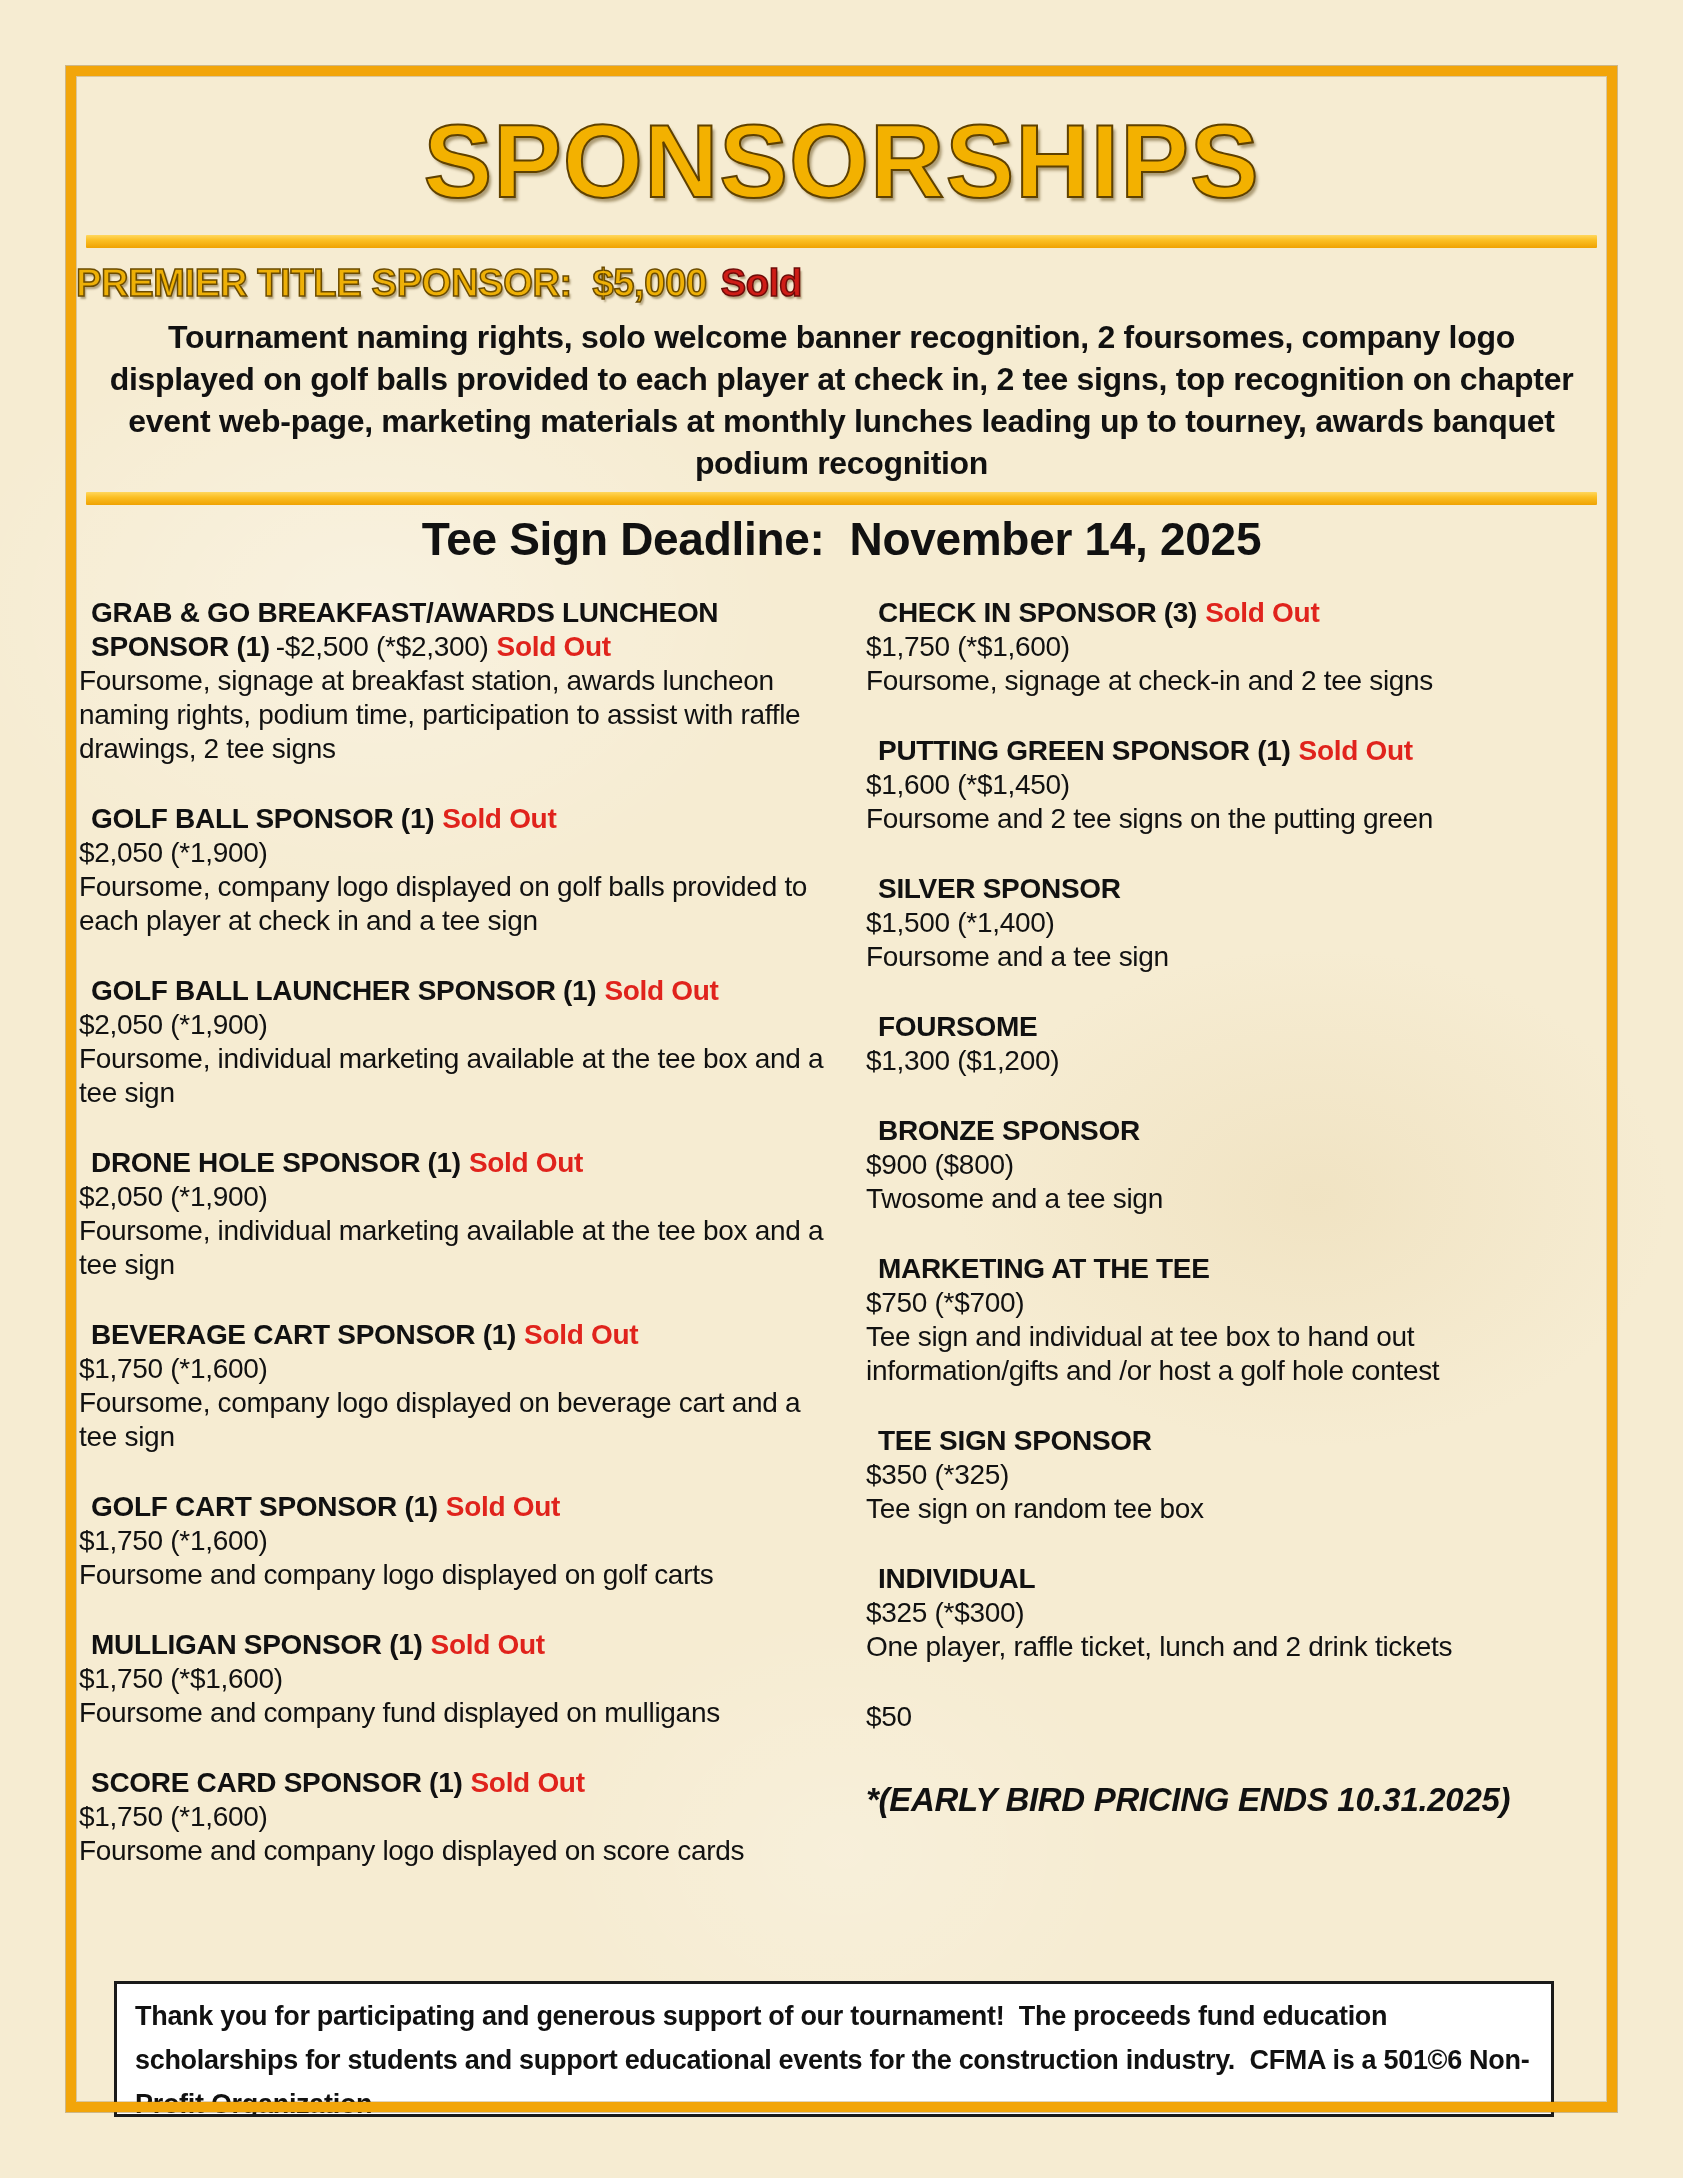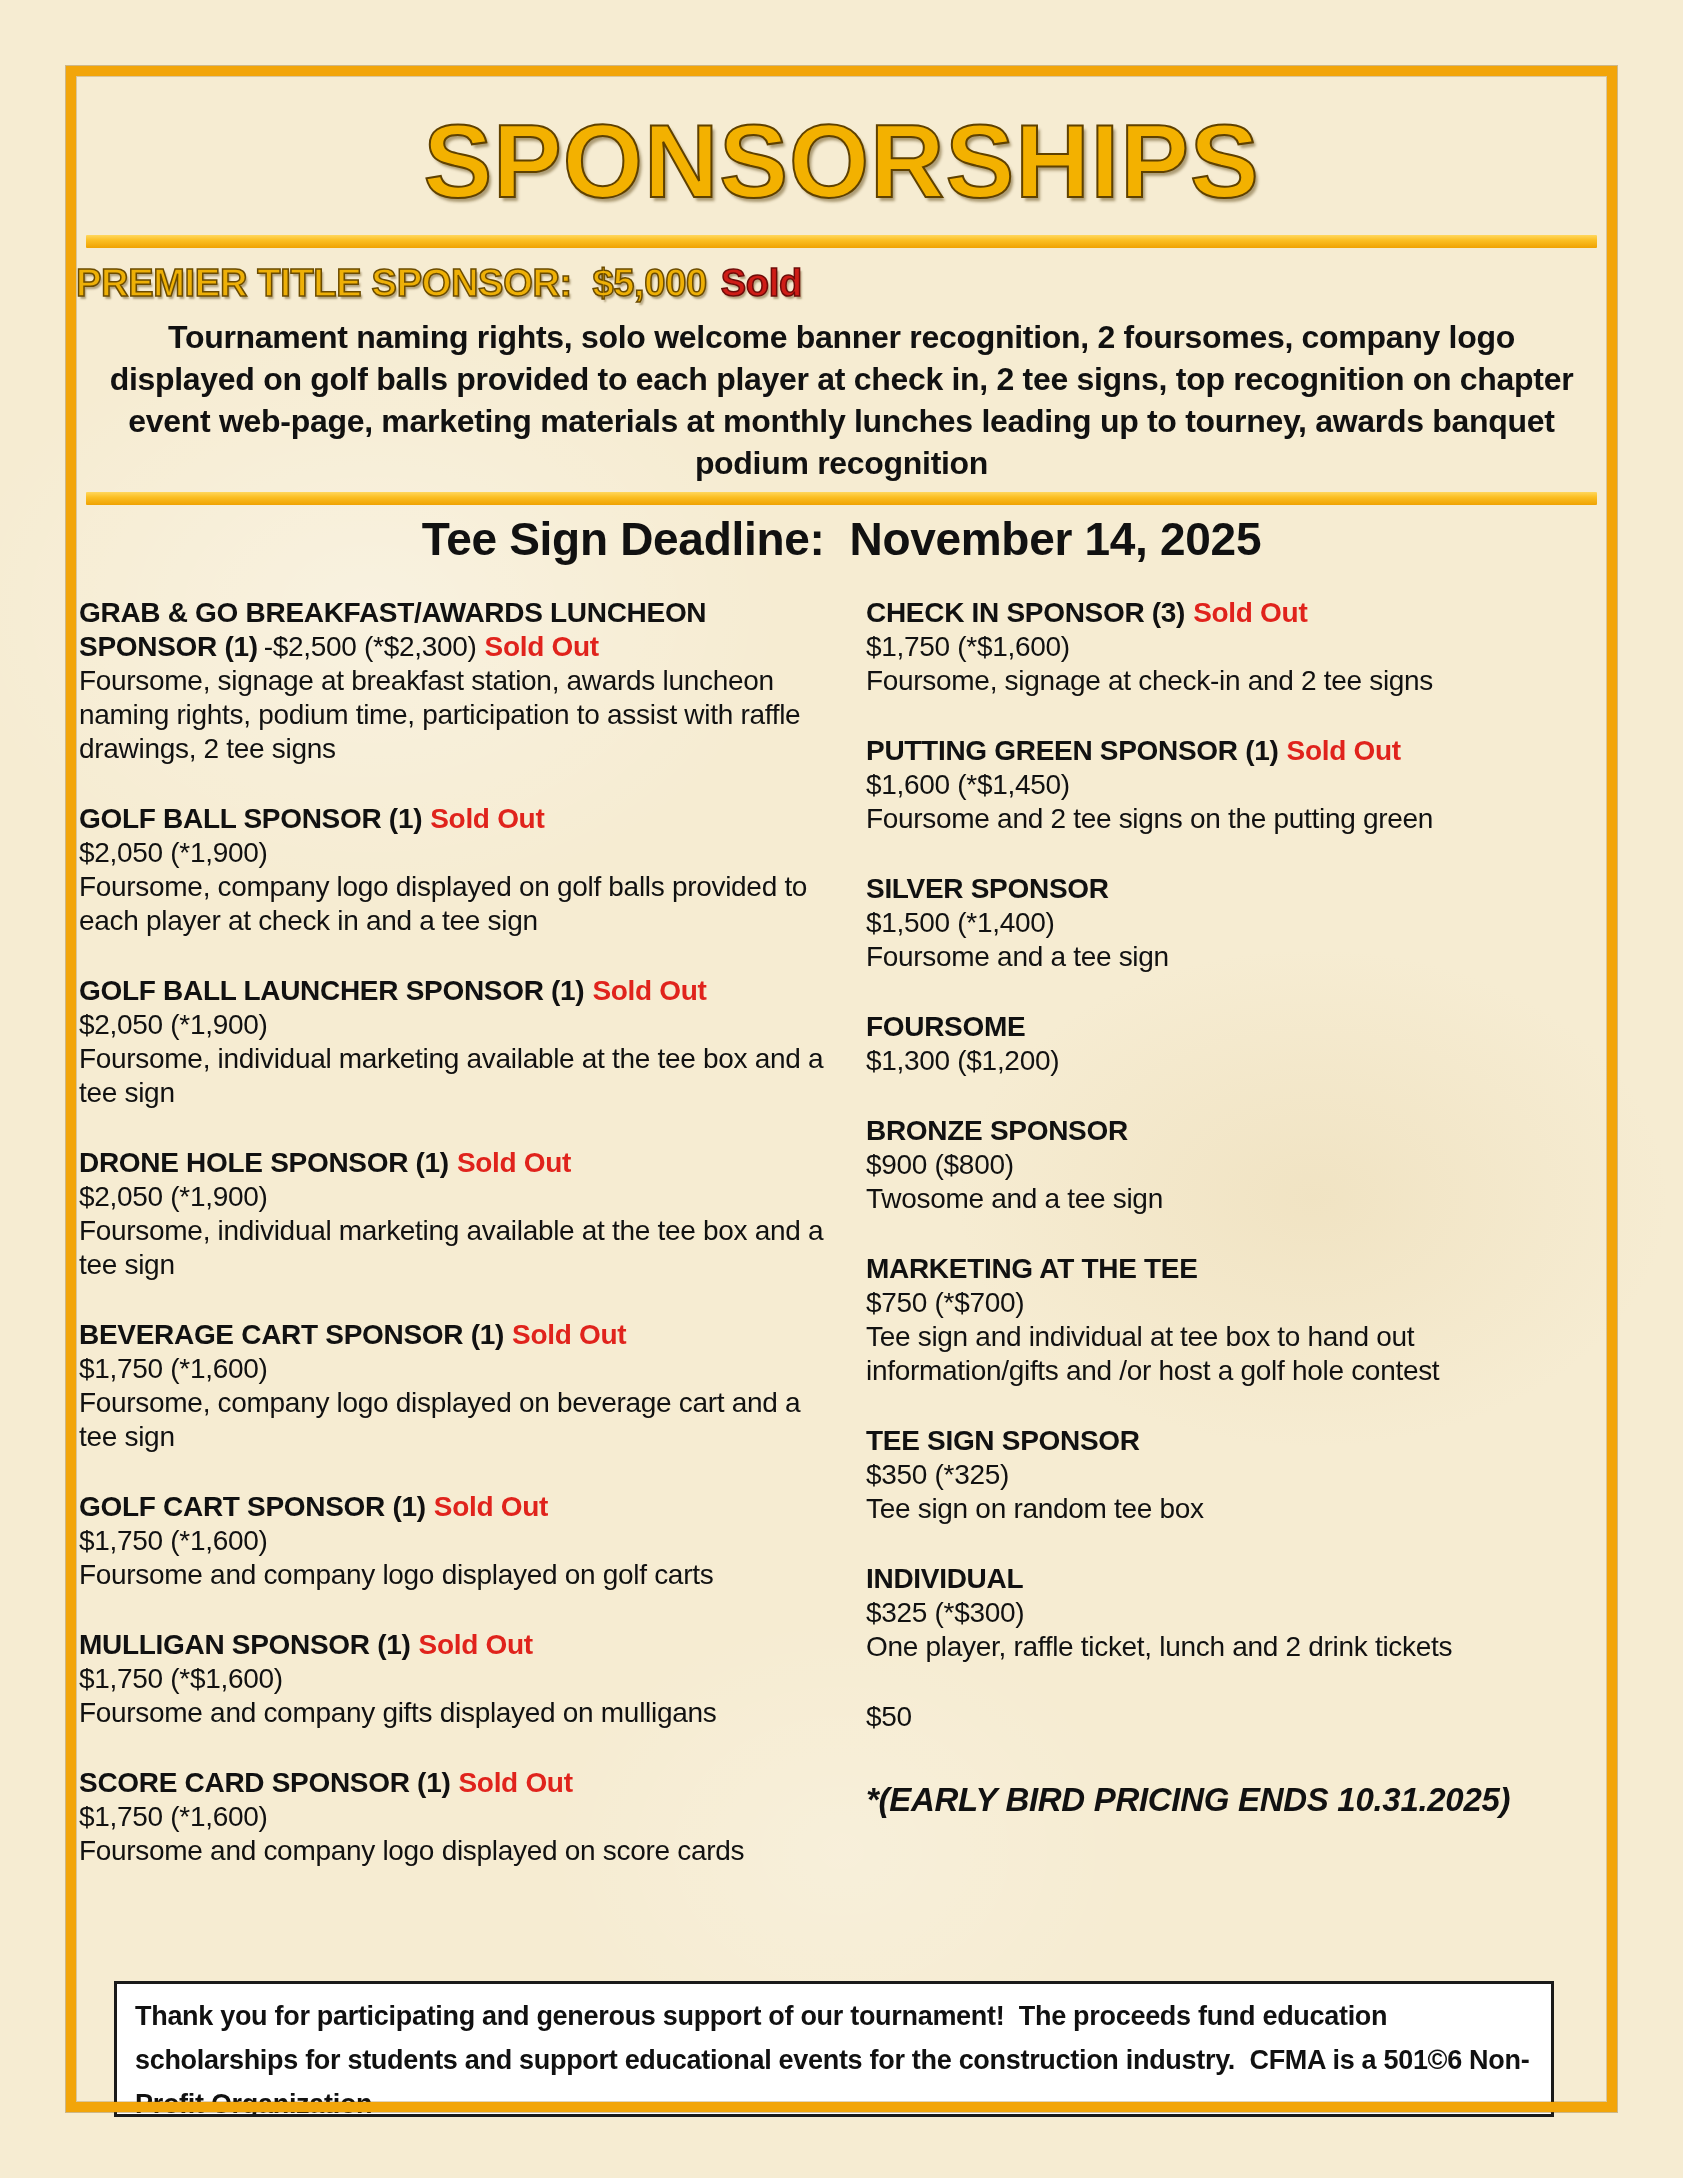--- a/index.html
+++ b/index.html
@@ -87,21 +87,21 @@
   }
   .columns{
     display:flex;
     margin-top:30px;
     padding:0 3px;
   }
   .col{min-width:0;}
   .col-left{width:787px;flex:0 0 787px;padding-right:25px;box-sizing:border-box;}
   .col-right{flex:1;}
   .item{margin-bottom:36px;font-size:28px;line-height:34px;}
-  .item-head{font-weight:bold;}
+  .item-head{font-weight:bold;margin-left:12px;}
   .iprice-inline{font-weight:normal;margin-left:6px;}
   .iprice-inline:empty{margin:0;}
   .isold{color:#e0231c;font-weight:bold;margin-left:8px;}
   .isold:empty{margin:0;}
   .iprice{font-weight:normal;}
   .iprice:empty{display:none;}
   .idesc{font-weight:normal;}
   .idesc:empty{display:none;}
   .early-bird{
     margin-top:46px;
@@ -180,21 +180,21 @@
 
   <div class="item">
     <div class="item-head"><span class="iname">GOLF CART SPONSOR (1)</span><span class="iprice-inline"></span><span class="isold">Sold Out</span></div>
     <div class="iprice">$1,750 (*1,600)</div>
     <div class="idesc">Foursome and company logo displayed on golf carts</div>
   </div>
 
   <div class="item">
     <div class="item-head"><span class="iname">MULLIGAN SPONSOR (1)</span><span class="iprice-inline"></span><span class="isold">Sold Out</span></div>
     <div class="iprice">$1,750 (*$1,600)</div>
-    <div class="idesc">Foursome and company gifts displayed on mulligans</div>
+    <div class="idesc">Foursome and company fund displayed on mulligans</div>
   </div>
 
   <div class="item">
     <div class="item-head"><span class="iname">SCORE CARD SPONSOR (1)</span><span class="iprice-inline"></span><span class="isold">Sold Out</span></div>
     <div class="iprice">$1,750 (*1,600)</div>
     <div class="idesc">Foursome and company logo displayed on score cards</div>
   </div>
 </div>
       <div class="col col-right" id="right-col">
   <div class="item">

